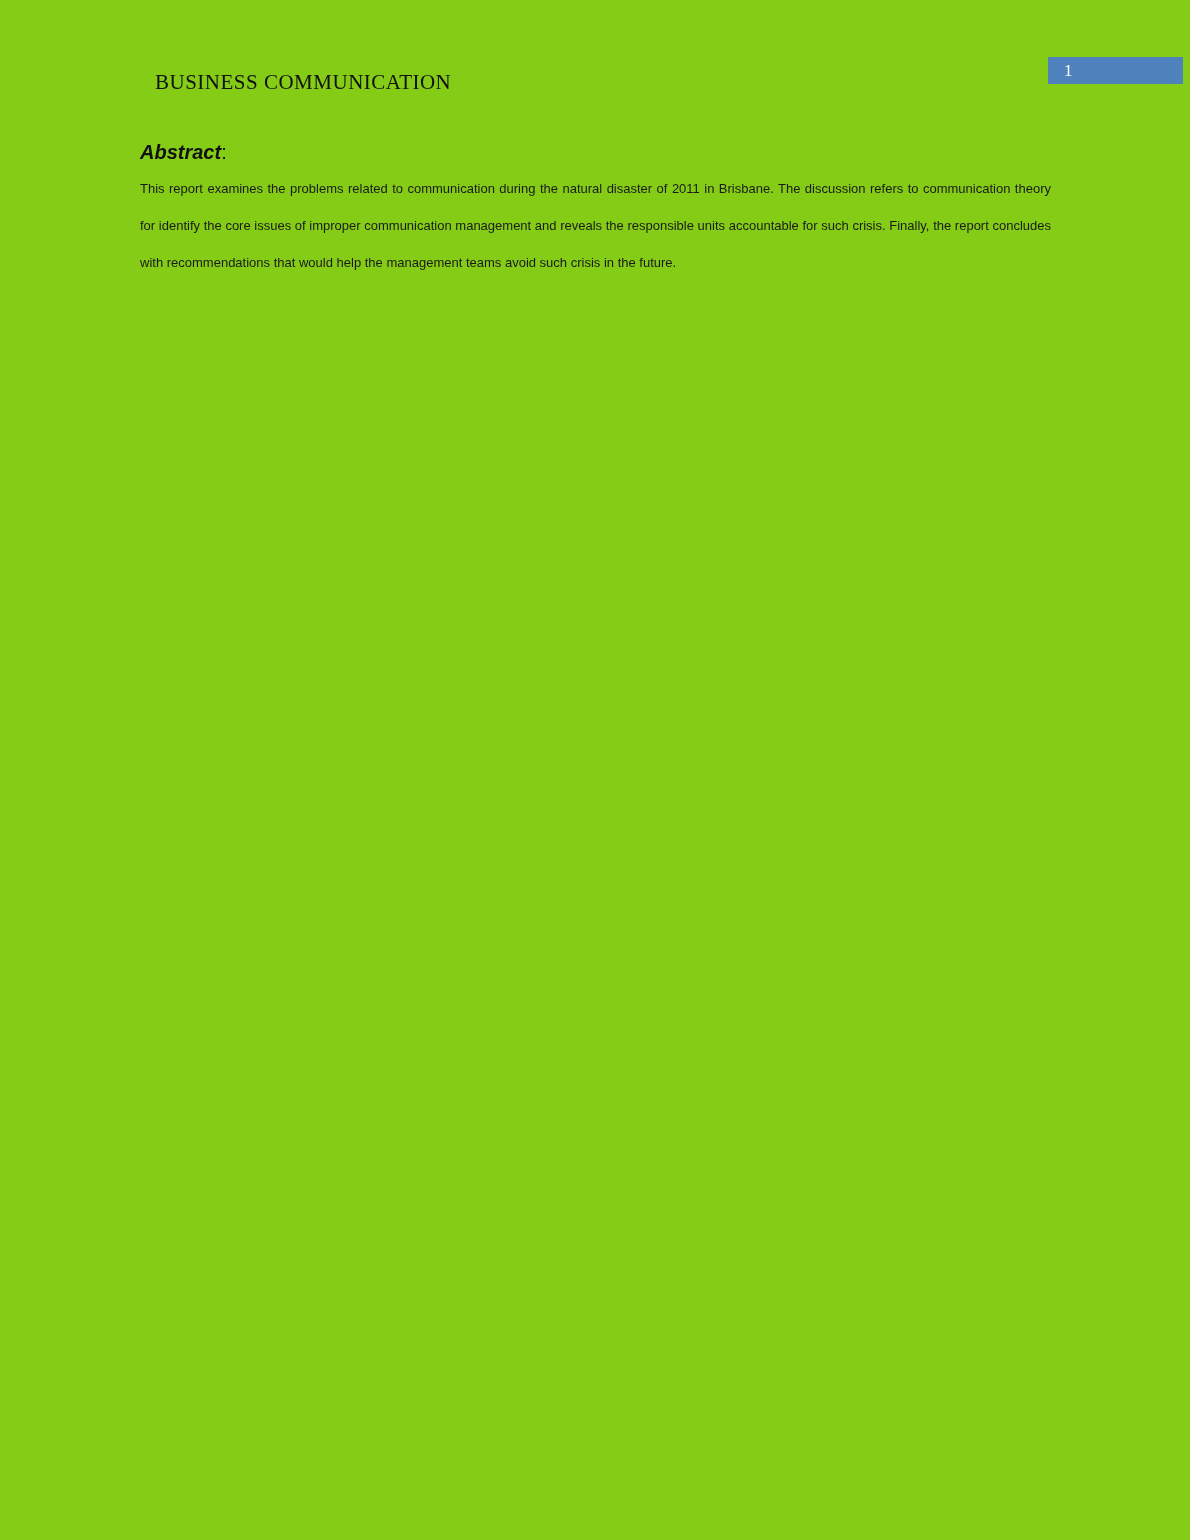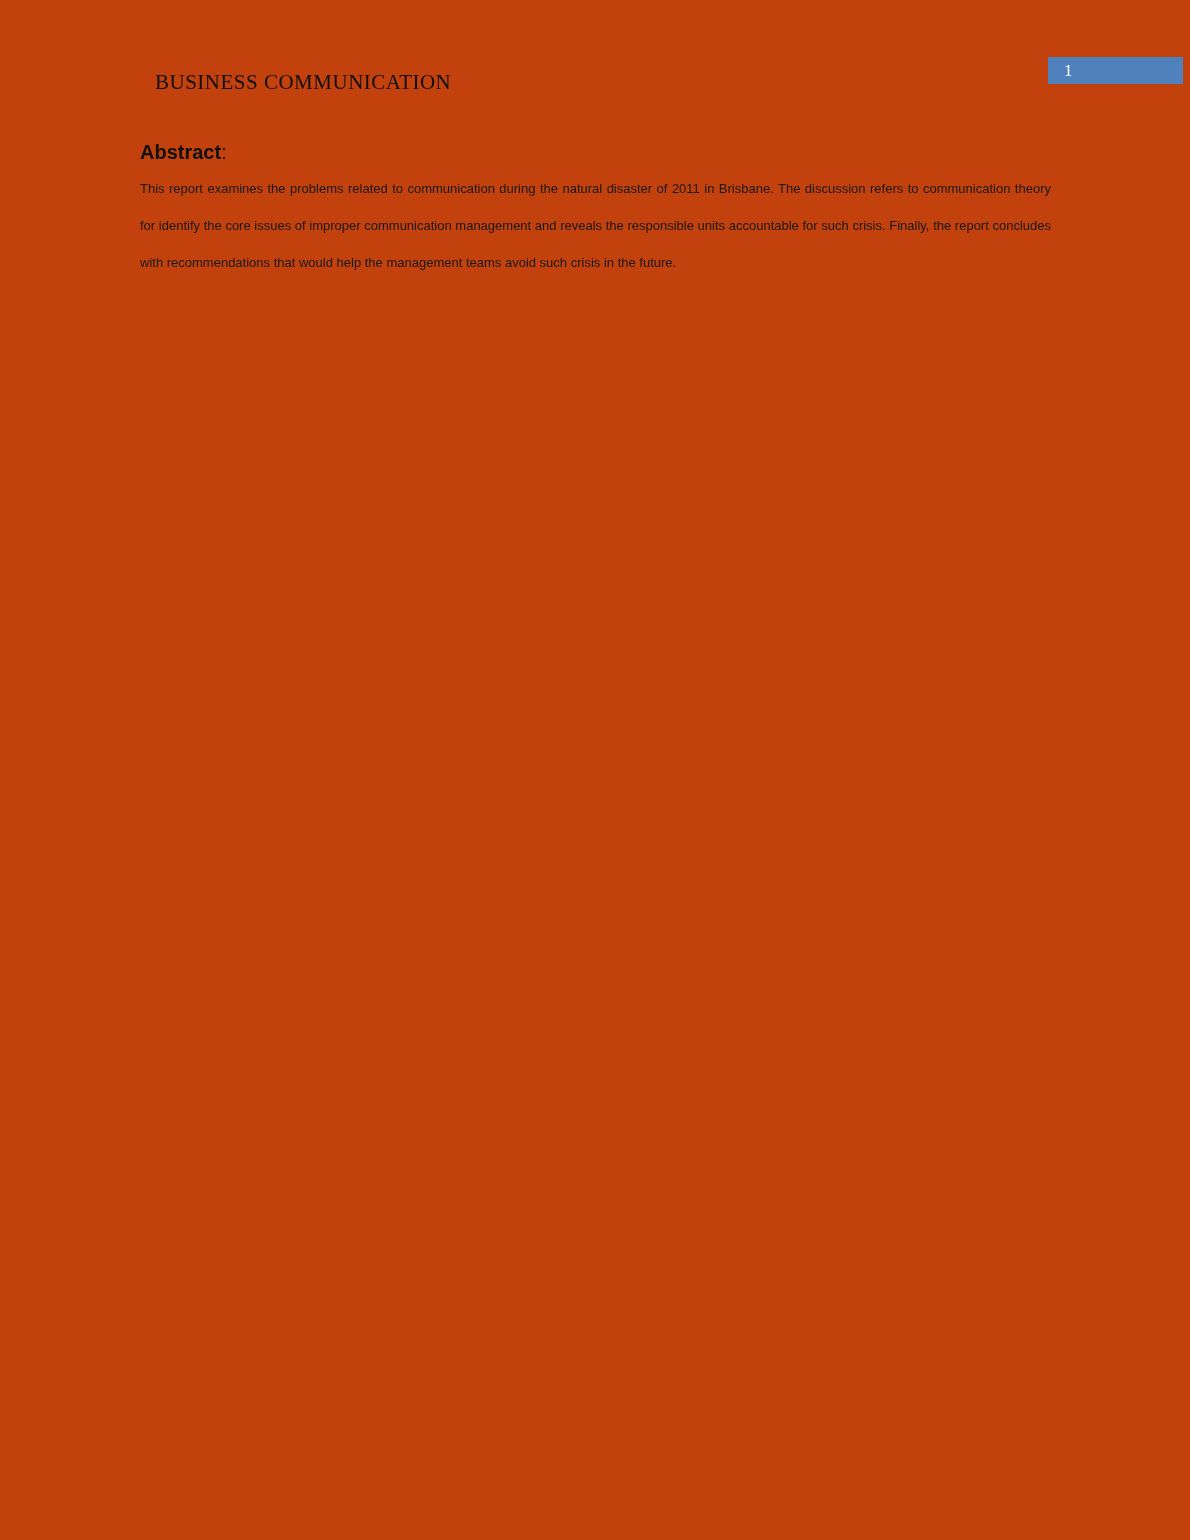--- a/index.html
+++ b/index.html
@@ -5,21 +5,21 @@
   * { margin: 0; padding: 0; box-sizing: border-box; }
 
   html, body {
     background: #ffffff;
   }
 
   .page {
     position: relative;
     width: 1190px;
     height: 1540px;
-    background: #c2410c;
+    background: #84cc16;
     overflow: hidden;
     font-family: "Liberation Sans", sans-serif;
     color: #1a1a1a;
   }
 
   .header-title {
     position: absolute;
     left: 155px;
     top: 70px;
     font-family: "Liberation Serif", serif;
@@ -51,20 +51,21 @@
   .abstract-heading {
     position: absolute;
     left: 140px;
     top: 141px;
     font-size: 20px;
     color: #111111;
   }
 
   .abstract-heading .bold-part {
     font-weight: bold;
+    font-style: italic;
   }
 
   .abstract-paragraph {
     position: absolute;
     left: 140px;
     top: 170px;
     width: 911px;
     font-size: 13px;
     line-height: 37px;
     text-align: justify;

